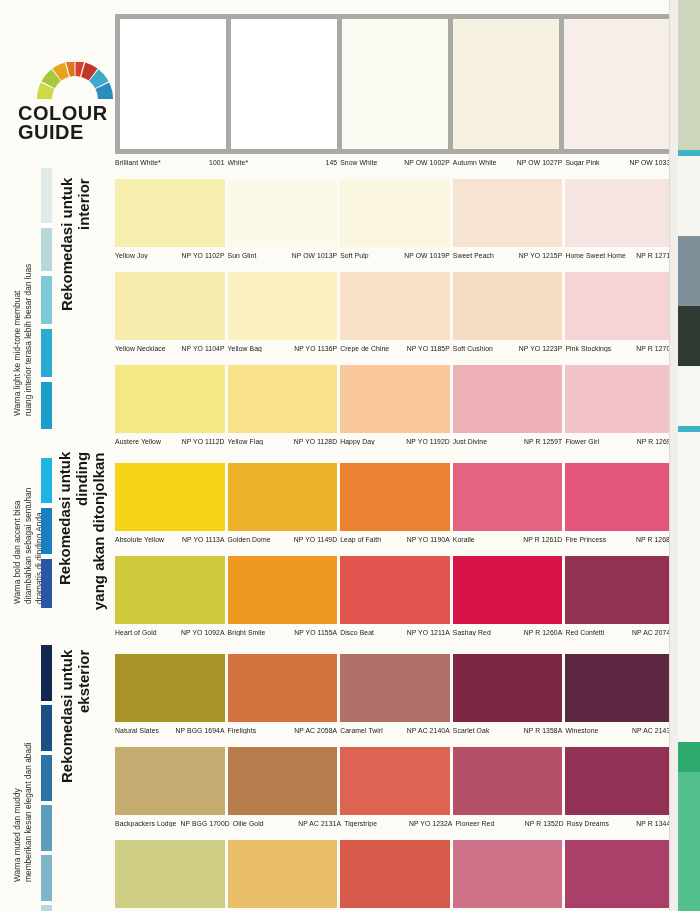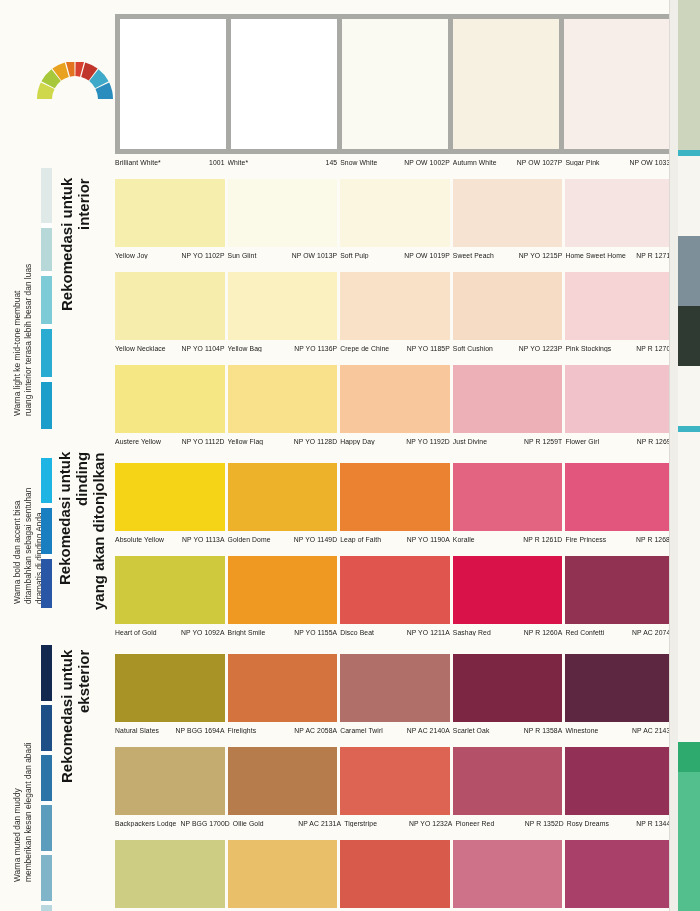--- a/index.html
+++ b/index.html
@@ -80,20 +80,24 @@
           <path d="M -38,0 A 38,38 0 0 1 -34.2,-16.6 L -20.5,-10 A 23,23 0 0 0 -23,0 Z" fill="#cfd84a"></path>
           <path d="M -33.6,-17.8 A 38,38 0 0 1 -23.5,-29.8 L -14.2,-18 A 23,23 0 0 0 -20.2,-10.8 Z" fill="#a8c83c"></path>
           <path d="M -22.6,-30.5 A 38,38 0 0 1 -10.2,-36.6 L -6.2,-22.1 A 23,23 0 0 0 -13.7,-18.5 Z" fill="#e8a21f"></path>
           <path d="M -9,-36.9 A 38,38 0 0 1 -0.6,-38 L -0.4,-23 A 23,23 0 0 0 -5,-22.3 Z" fill="#e2741f"></path>
           <path d="M 0.6,-38 A 38,38 0 0 1 9,-36.9 L 5,-22.3 A 23,23 0 0 0 0.4,-23 Z" fill="#d8402f"></path>
           <path d="M 10.2,-36.6 A 38,38 0 0 1 22.6,-30.5 L 13.7,-18.5 A 23,23 0 0 0 6.2,-22.1 Z" fill="#c0352c"></path>
           <path d="M 23.5,-29.8 A 38,38 0 0 1 33.6,-17.8 L 20.2,-10.8 A 23,23 0 0 0 14.2,-18 Z" fill="#3fa9c9"></path>
           <path d="M 34.2,-16.6 A 38,38 0 0 1 38,0 L 23,0 A 23,23 0 0 0 20.5,-10 Z" fill="#2b8dbe"></path>
         </g>
       </svg>
+    </div>
+    <div id="logo-text">
+      <div>COLOUR</div>
+      <div>GUIDE</div>
     </div>
   </div>
 
   <div class="side-sec" style="top:160px;height:268px;">
     <div class="side-desc" style="left:12px;top:6px;height:250px;">Warna light ke mid-tone membuat
 ruang interior terasa lebih besar dan luas</div>
     <div class="side-bars" style="left:41px;top:8px;">
       <span style="height:55px;background:#dfe9e7"></span>
       <span style="height:5px;background:#fff"></span>
       <span style="height:43px;background:#b6d8d8"></span>

